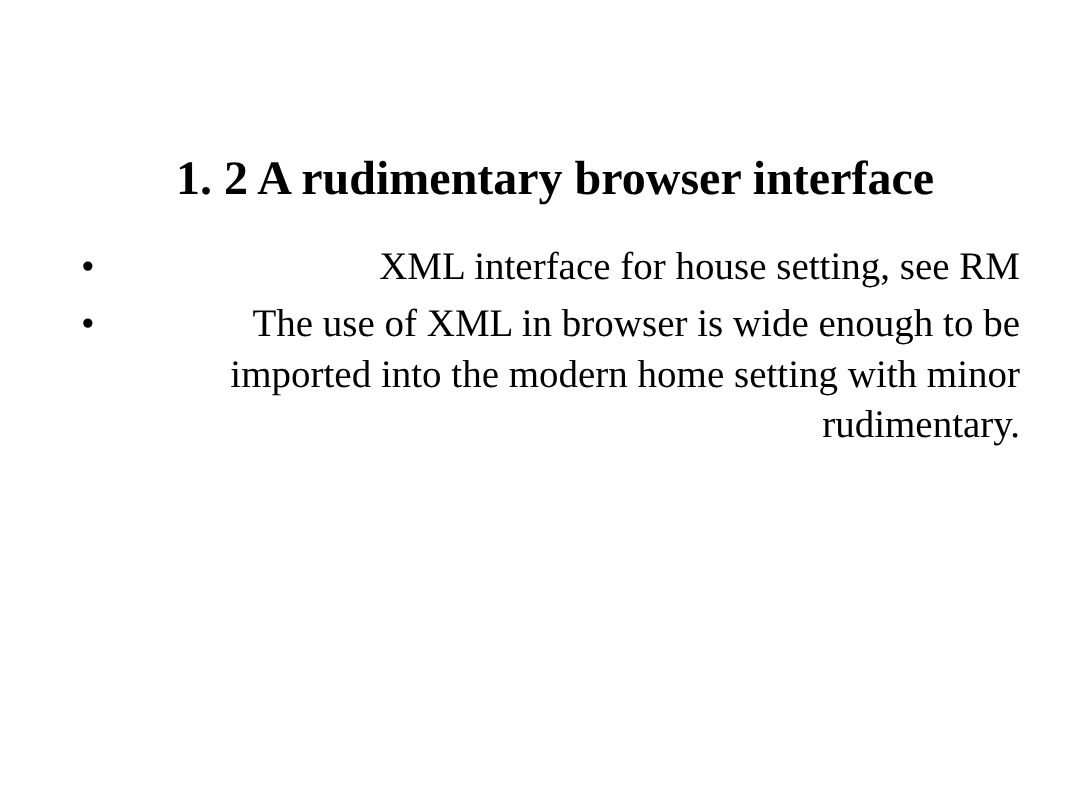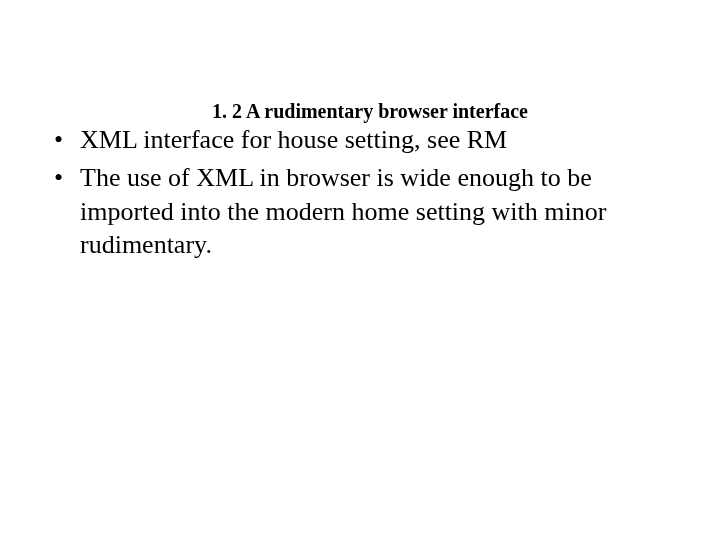--- a/index.html
+++ b/index.html
@@ -9,23 +9,24 @@
     }
     body {
       width: 720px;
       height: 540px;
       background: #fff;
       font-family: "Times New Roman", Times, serif;
       color: #000;
       padding: 100px 40px 40px 40px;
     }
     .heading {
-      font-size: 20px;
+      font-size: 32px;
       font-weight: bold;
       text-align: center;
+      margin-bottom: 24px;
       padding-left: 20px;
     }
     .bullet-list {
       list-style: none;
       font-size: 26px;
       line-height: 1.3;
       padding-left: 10px;
     }
     .bullet-item {
       display: flex;
@@ -34,20 +35,21 @@
     }
     .bullet-marker {
       flex-shrink: 0;
       width: 30px;
       display: inline-block;
       text-align: left;
       padding-left: 4px;
     }
     .bullet-text {
       flex: 1;
+      text-align: right;
     }
   </style>
 </head>
 <body>
 
 <div class="heading">1. 2  A rudimentary browser interface</div>
 
 <ul class="bullet-list">
   <li class="bullet-item">
     <span class="bullet-marker">•</span>

